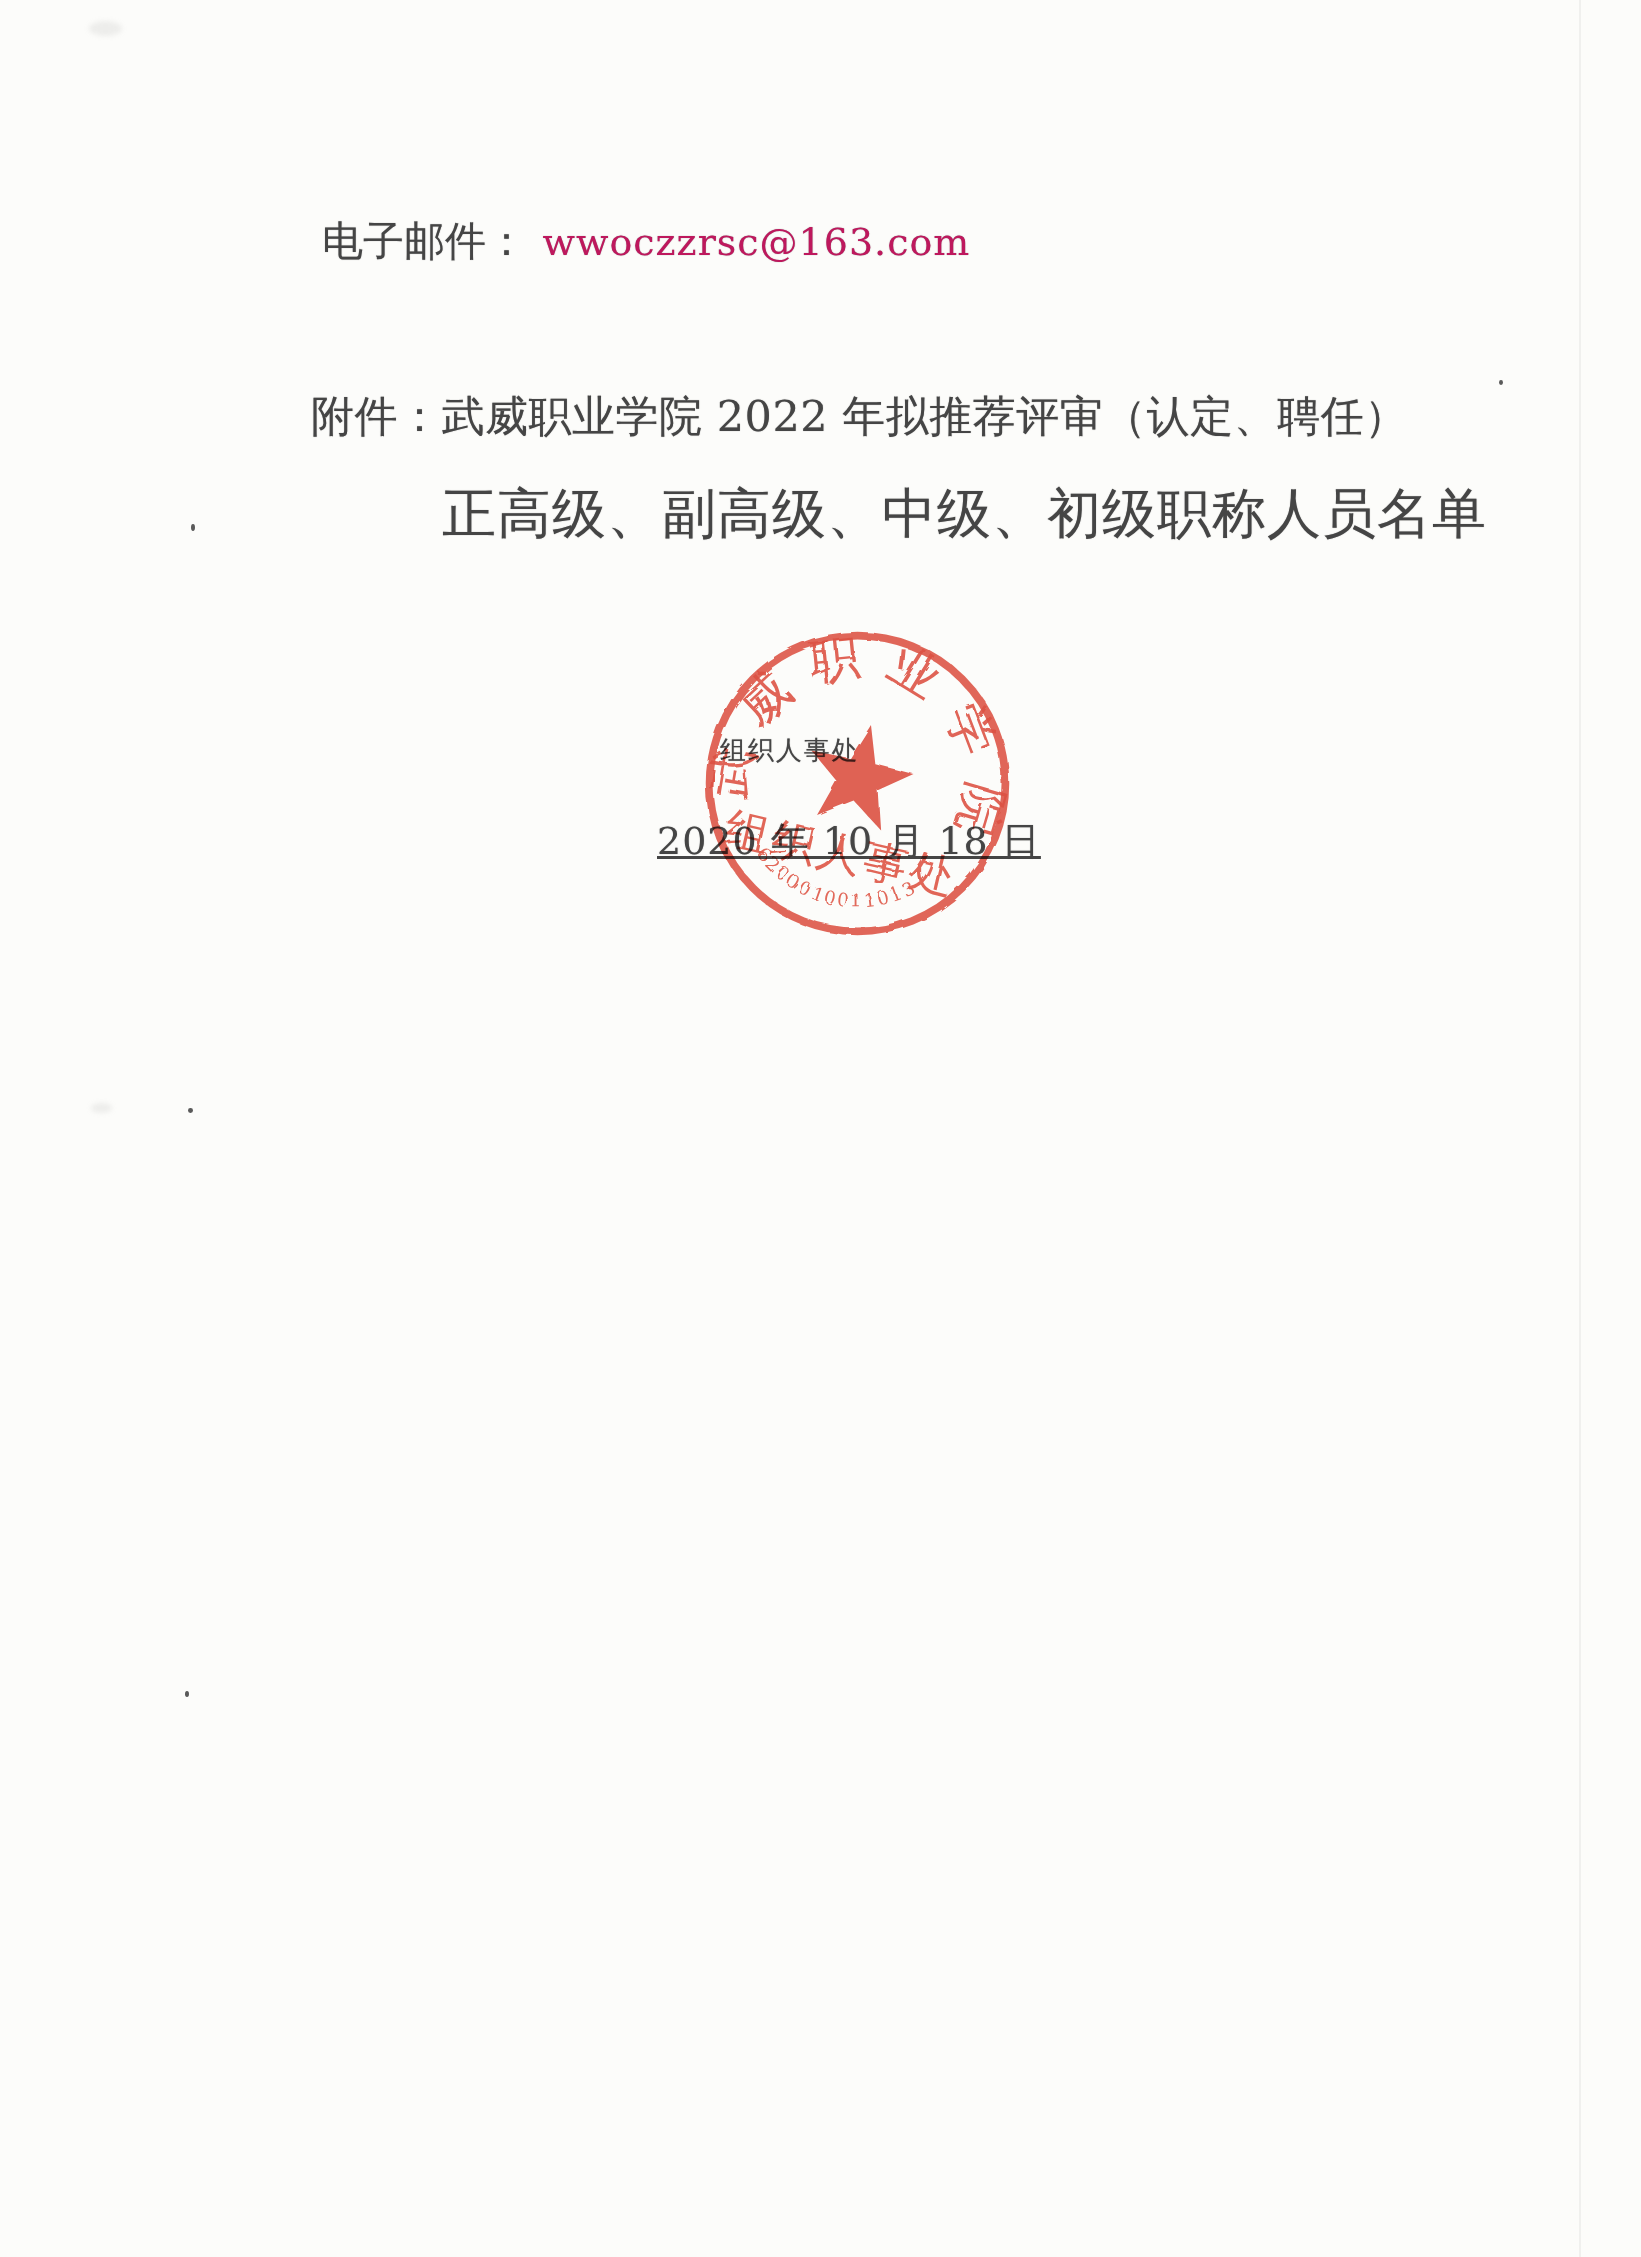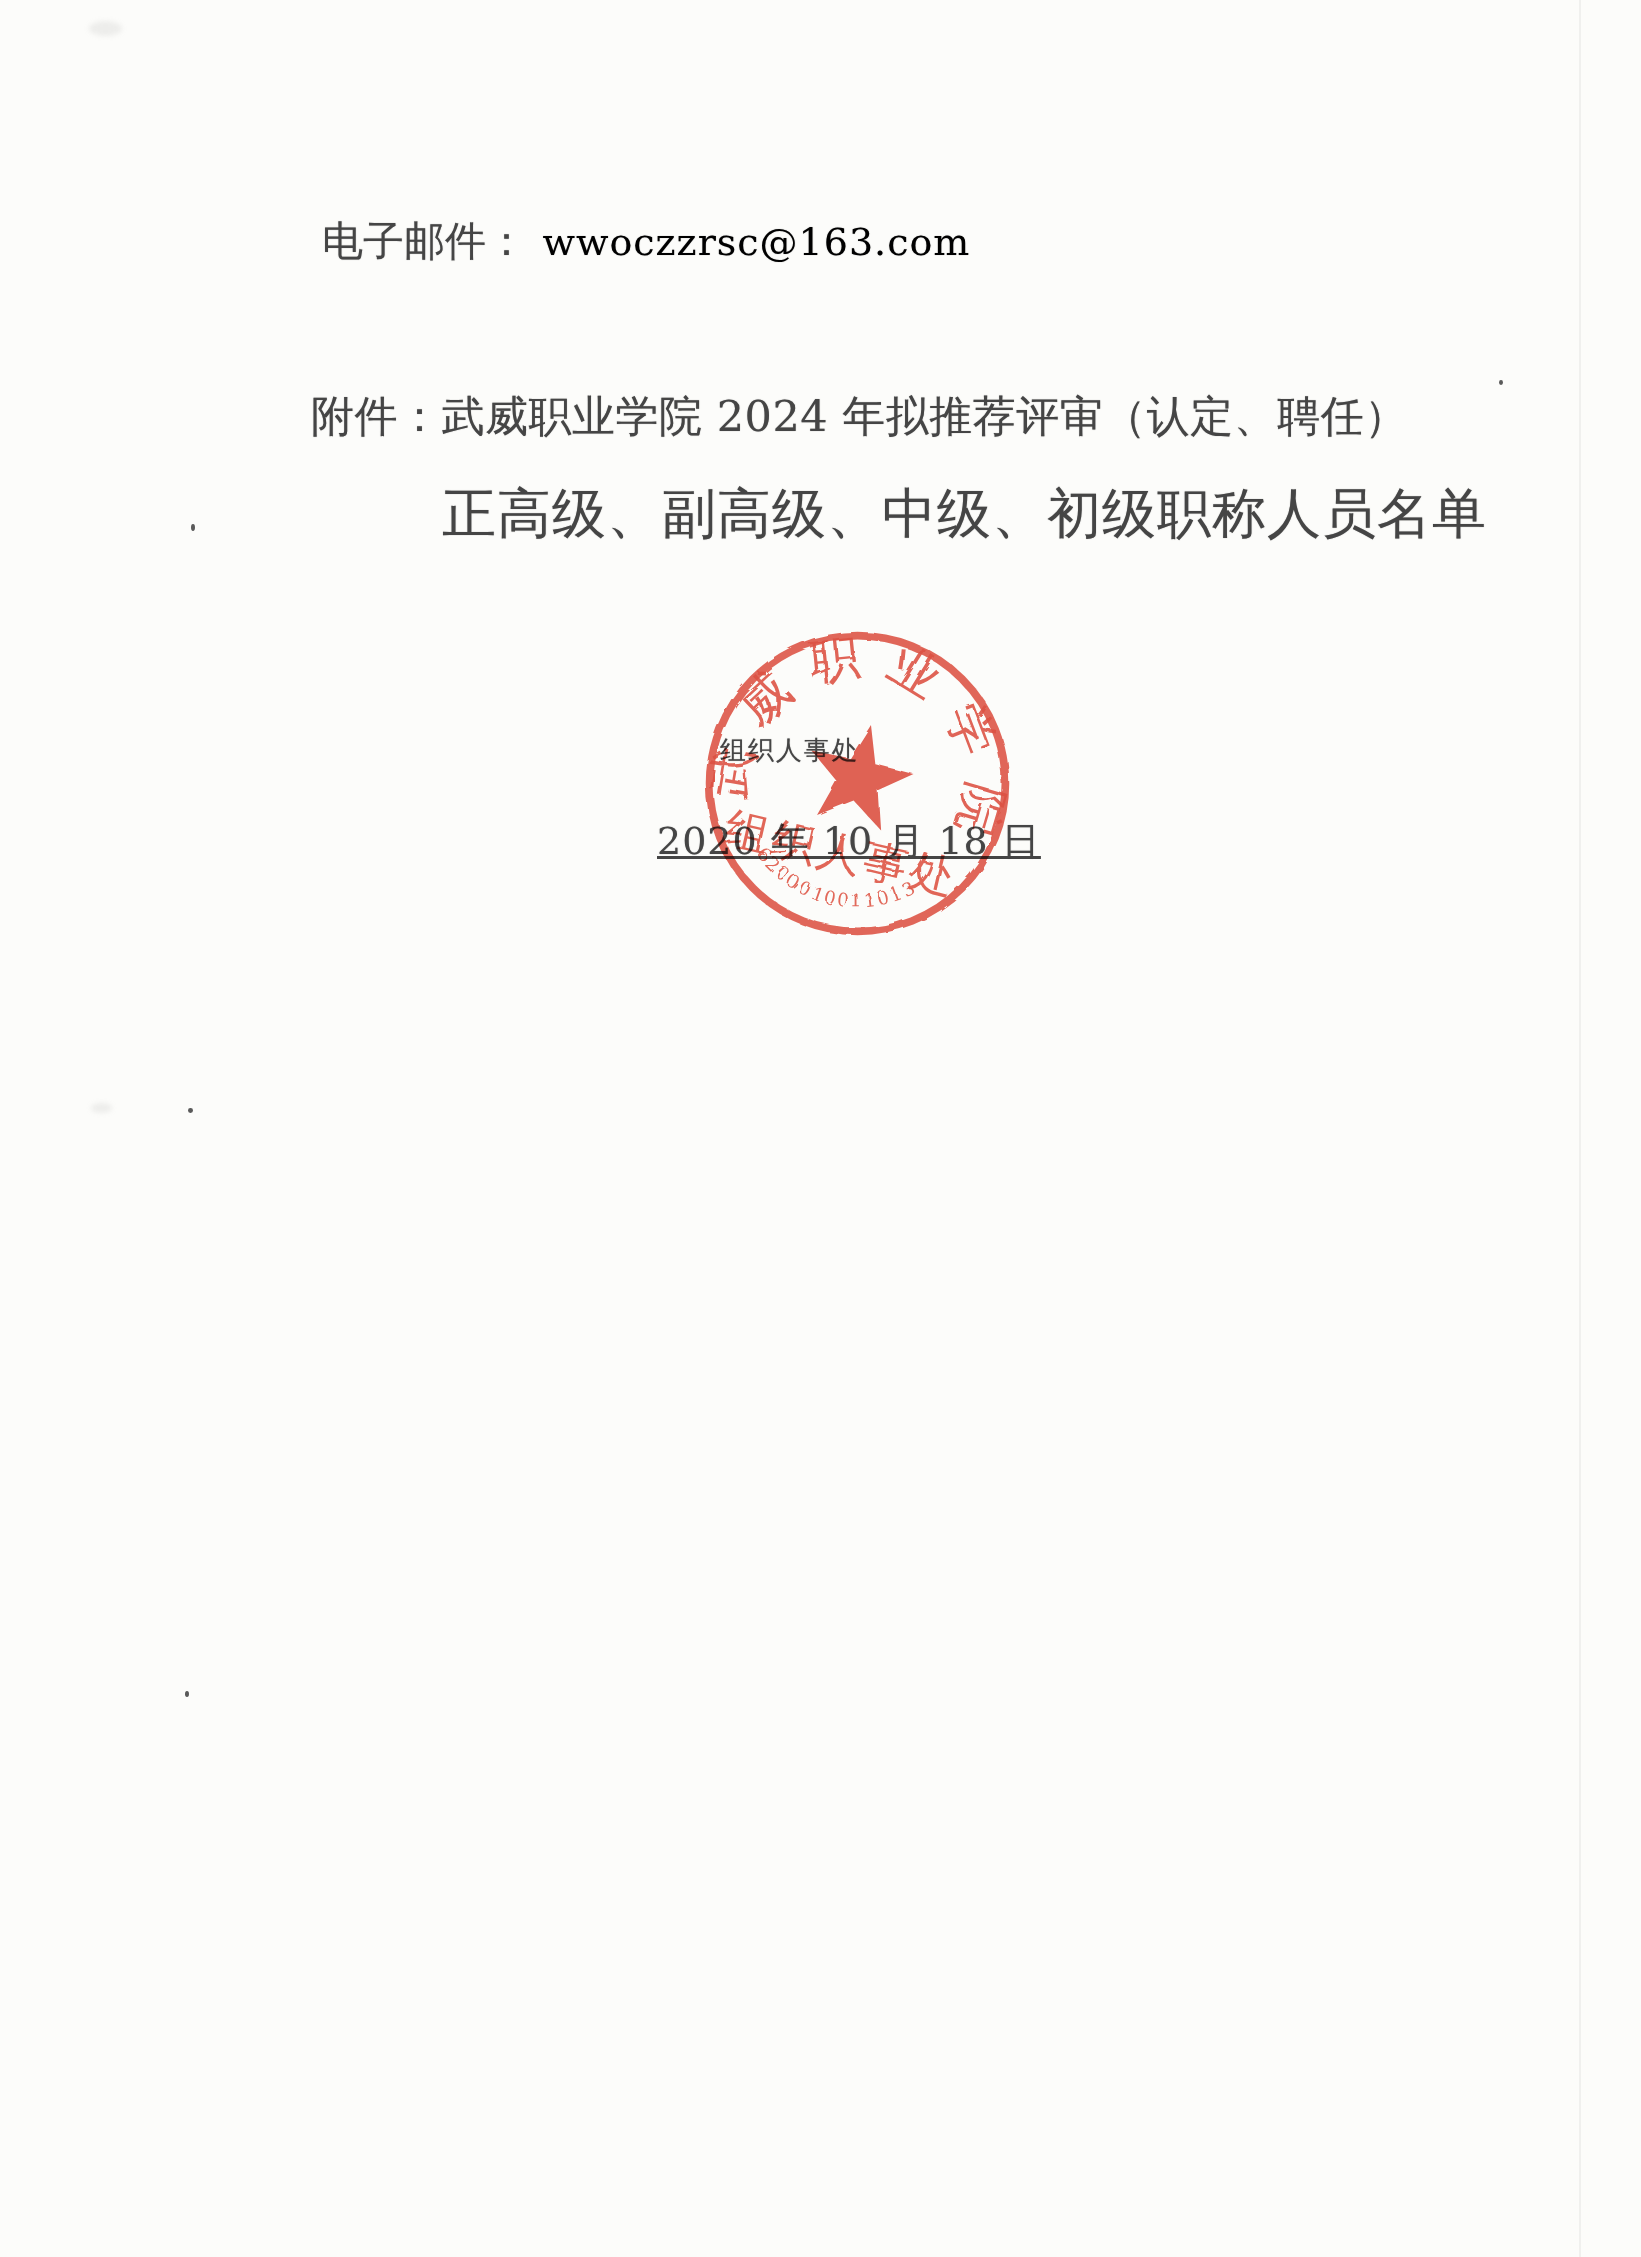--- a/index.html
+++ b/index.html
@@ -18,21 +18,21 @@
     color: #454545;
     text-shadow: 0 0 1px rgba(70,70,70,.55);
     white-space: nowrap;
     z-index: 2;
   }
   .email-line { left: 322px; top: 214px; font-size: 41px; }
   .email-line .latin {
     font-size: 38px;
     letter-spacing: 1px;
     margin-left: 15.4px;
-    color: #000000;
+    color: #be185d;
     text-align: center;
   }
   .att-line1 { left: 311px; top: 388px; font-size: 43px; letter-spacing: 0.5px; }
   .att-line2 { left: 442px; top: 478px; font-size: 54px; letter-spacing: 1px; }
   .dept-black { left: 720px; top: 733px; font-size: 26px; letter-spacing: 1.9px; }
   .date-black { left: 657px; top: 816px; font-size: 38px; letter-spacing: 1px; text-decoration: underline; }
   
   .seal {
     position: absolute;
     left: 698px;
@@ -75,21 +75,21 @@
   <div class="speck" style="left:1499px; top:380px; width:3.9px; height:4.8px;"></div>
   <div class="speck" style="left:188px; top:1108px; width:4.8px; height:4.8px;"></div>
   <div class="smudge" style="left:91px; top:1103px; width:21px; height:9.7px;"></div>
   <div class="speck" style="left:185px; top:1691px; width:3.9px; height:5.8px;"></div>
 
   <div class="ink email-line">
     <span>电子邮件：</span><span class="latin">wwoczzrsc@163.com</span>
   </div>
 
   <div class="ink att-line1">
-    <span>附件：</span><span>武威职业学院 2024 年拟推荐评审（认定、聘任）</span>
+    <span>附件：</span><span>武威职业学院 2022 年拟推荐评审（认定、聘任）</span>
   </div>
   <div class="ink att-line2">正高级、副高级、中级、初级职称人员名单</div>
 
   <div class="ink dept-black">组织人事处</div>
   <div class="ink date-black">2020 年 10 月 18 日</div>
 
   <svg class="seal" viewBox="0 0 330 330">
     <defs>
       <filter id="stampRough" x="-10%" y="-10%" width="120%" height="120%">
         <feTurbulence type="fractalNoise" baseFrequency="0.06" numOctaves="2" result="n" seed="7"></feTurbulence>

